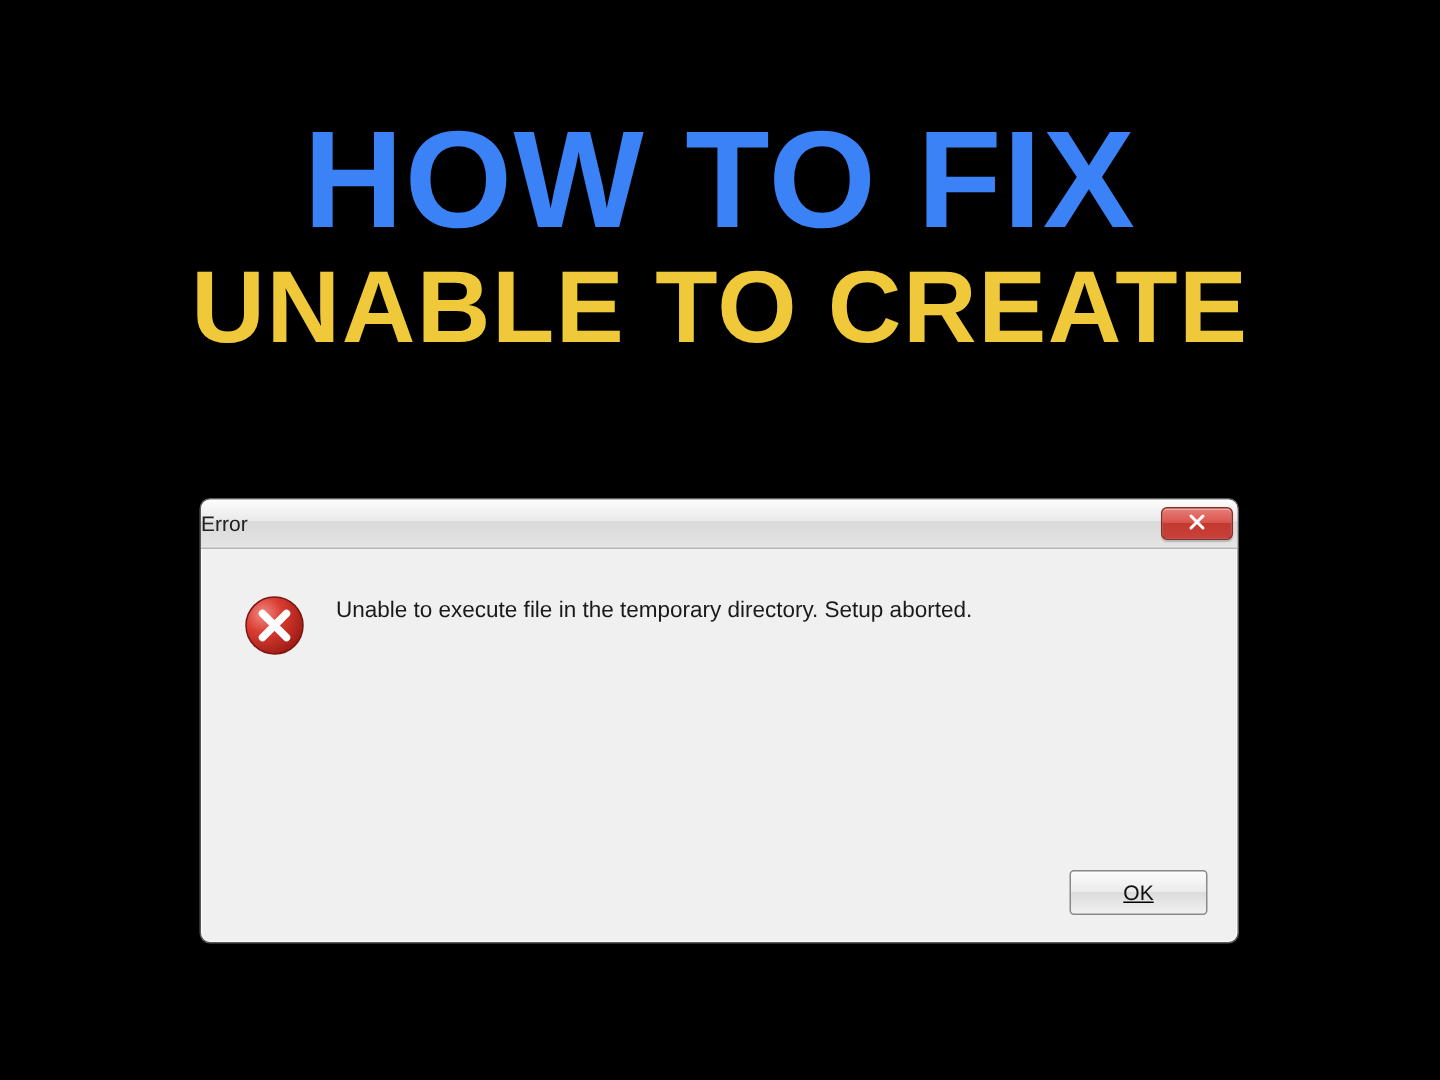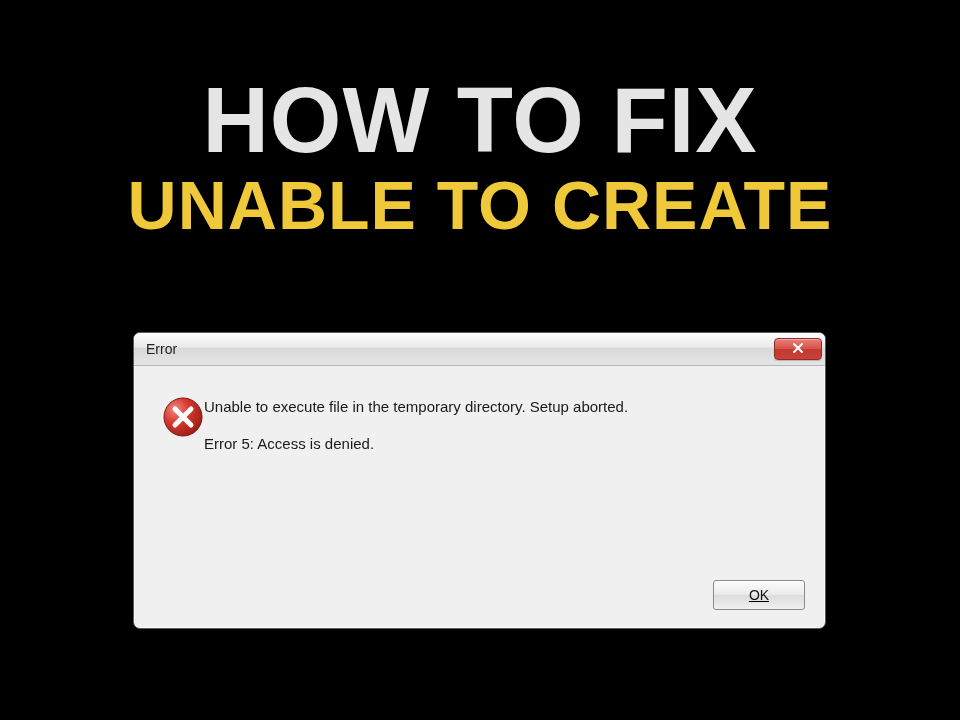--- a/index.html
+++ b/index.html
@@ -13,21 +13,21 @@
       position: absolute;
       top: 75px;
       left: 0;
       width: 960px;
       text-align: center;
       font-family: Impact, "Arial Black", sans-serif;
       line-height: 0.98;
       letter-spacing: 1px;
     }
     .headline-white {
-      color: #e5e5e5;
+      color: #3b82f6;
       font-size: 92px;
       font-weight: 900;
       text-shadow: 0 0 2px #000;
     }
     .headline-yellow {
       color: #f0c93a;
       font-size: 68px;
       font-weight: 900;
       text-shadow: -1px -1px 0 #000, 1px -1px 0 #000, -1px 1px 0 #000, 1px 1px 0 #000;
       margin-top: 6px;
@@ -46,21 +46,21 @@
       box-shadow: 0 0 0 1px rgba(255,255,255,0.6) inset, 0 4px 18px rgba(0,0,0,0.6);
       overflow: hidden;
     }
     .titlebar {
       height: 33px;
       background: linear-gradient(to bottom, #fdfdfd 0%, #e9e9e9 45%, #d9d9d9 46%, #e5e5e5 100%);
       border-bottom: 1px solid #b7b7b7;
       display: flex;
       align-items: center;
       justify-content: space-between;
-      padding: 0 3px 0 12px;
+      padding: 0 3px 0 0;
       font-size: 14px;
       color: #222;
     }
     .close-btn {
       width: 48px;
       height: 22px;
       background: linear-gradient(to bottom, #e67f78 0%, #d9534d 48%, #c1392f 50%, #c84038 100%);
       border: 1px solid #8b2b24;
       border-radius: 4px;
       display: flex;
@@ -68,20 +68,21 @@
       justify-content: center;
       box-shadow: inset 0 1px 0 rgba(255,255,255,0.35), 0 1px 1px rgba(0,0,0,0.2);
       color: #fff;
     }
     .close-btn svg { width: 12px; height: 12px; }
 
     .dialog-body {
       padding: 30px 28px 0 28px;
       display: flex;
       align-items: flex-start;
+      gap: 20px;
     }
     .error-icon {
       flex: 0 0 42px;
       width: 42px;
       height: 42px;
     }
     .error-icon svg { width: 42px; height: 42px; }
     .msg {
       font-size: 15px;
       color: #1a1a1a;
@@ -138,21 +139,20 @@
             <stop offset="45%" stop-color="#d93b31"></stop>
             <stop offset="100%" stop-color="#a01e16"></stop>
           </radialGradient>
         </defs>
         <circle cx="21" cy="21" r="19" fill="url(#redg)" stroke="#7a1610" stroke-width="1"></circle>
         <path d="M13 13 L29 29 M29 13 L13 29" stroke="#fff" stroke-width="5" stroke-linecap="round"></path>
       </svg>
     </div>
     <div class="msg">
       <div>Unable to execute file in the temporary directory. Setup aborted.</div>
-      <div class="msg-line2">Error 5: Access is denied.</div>
     </div>
   </div>
 
   <div class="button-row">
     <div class="ok-btn">
       <span>OK</span>
     </div>
   </div>
 </div>
 

